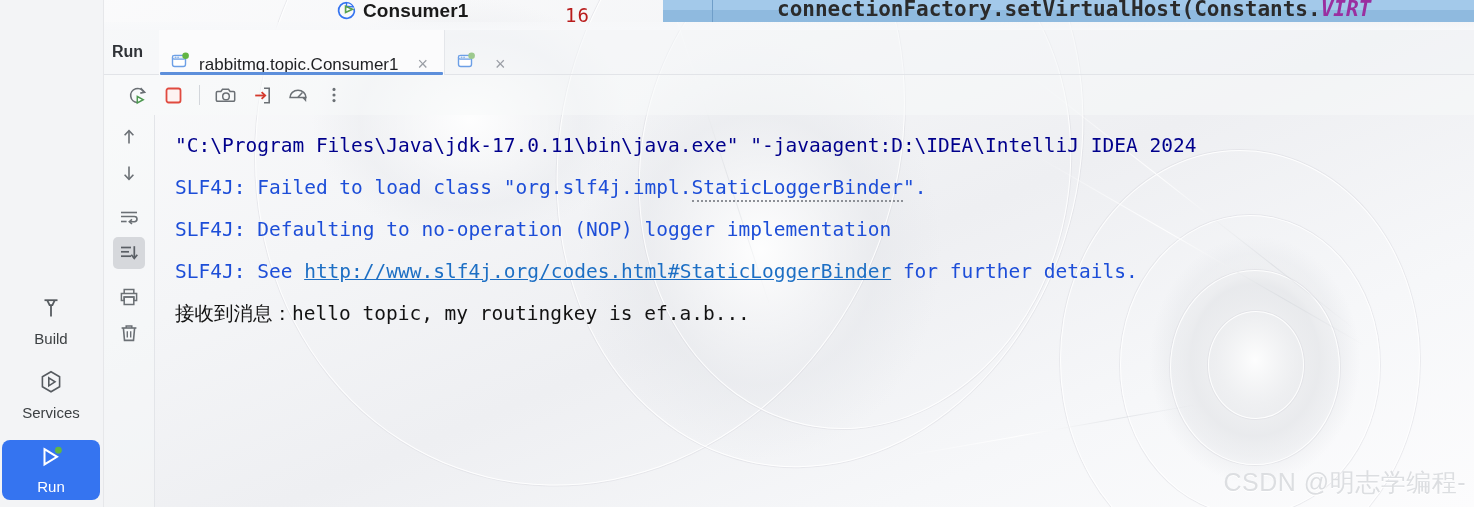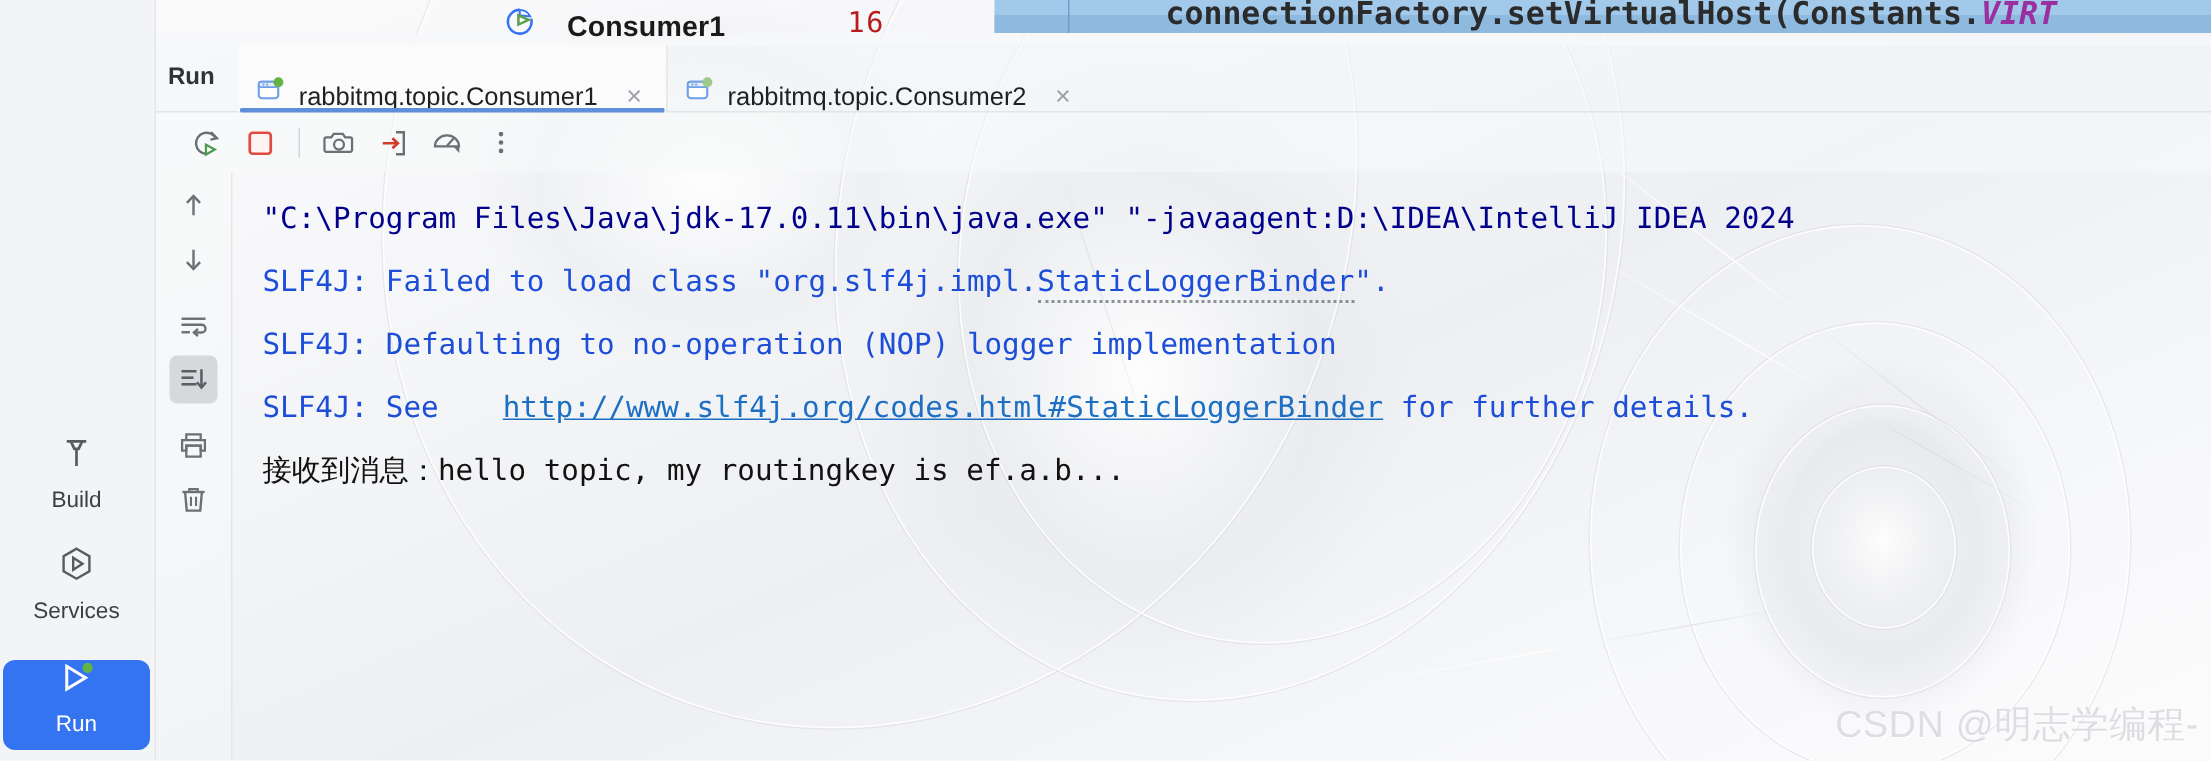--- a/index.html
+++ b/index.html
@@ -109,22 +109,22 @@
     width: 1474px; height: 8px;
     background: linear-gradient(180deg, rgba(247,248,250,0.55), #f7f8fa);
   }
 
   
   .run-header {
     position: absolute;
     left: 330px; top: 0;
     height: 30px;
     display: flex;
-    align-items: flex-end;
-    gap: 21px;
+    align-items: flex-start;
+    gap: 6px;
     padding: 0 6px;
     z-index: 6;
   }
   .run-header .title {
     font-size: 19px;
     font-weight: bold;
     color: #1a1a1a;
     letter-spacing: 0.1px;
     white-space: nowrap;
   }
@@ -250,21 +250,20 @@
     overflow: hidden;
   }
   .line { height: 42px; }
   .c-cmd  { color: #00008c; }
   .c-err  { color: #1d4ed8; }
   .c-out  { color: #121212; }
   .c-link {
     color: #1d6fc4;
     text-decoration: underline;
     cursor: default;
-    margin-left: 31px;
   }
   .c-dotted {
     border-bottom: 2px dotted #8d9096;
     padding-bottom: 1px;
   }
 
   
   .stripe {
     position: absolute;
     left: 0; top: 0;
@@ -274,20 +273,21 @@
     z-index: 5;
   }
   .stripe-btn {
     position: absolute;
     left: 2px;
     width: 98px;
     height: 64px;
     display: flex;
     flex-direction: column;
     align-items: center;
+    justify-content: center;
     gap: 5px;
     border-radius: 8px;
     cursor: default;
   }
   .stripe-btn .sb-label {
     font-size: 15px;
     color: #3c4043;
   }
   .stripe-btn.selected { background: #3574f0; }
   .stripe-btn.selected .sb-label { color: #ffffff; }
@@ -372,21 +372,20 @@
       <div class="tab">
         <span>
           <svg width="19" height="19" viewBox="0 0 19 19">
             <rect x="1.5" y="3.5" width="13" height="11" rx="2.2" fill="#ffffff" stroke="#6c9fe6" stroke-width="1.4"></rect>
             <rect x="1.5" y="3.5" width="13" height="3.6" rx="1.6" fill="#e8eff9" stroke="#6c9fe6" stroke-width="1.2"></rect>
             <circle cx="4.6" cy="5.4" r="0.85" fill="#8fb5e8"></circle>
             <circle cx="7.1" cy="5.4" r="0.85" fill="#8fb5e8"></circle>
             <circle cx="14.6" cy="3.8" r="3.3" fill="#9dc98e"></circle>
           </svg>
         </span>
-        <span class="tab-title">rabbitmq.topic.Consumer2</span>
         <span class="tab-close">×</span>
       </div>
     </div>
 
     <div class="console-toolbar">
       <div class="tb-btn">
         <svg width="21" height="21" viewBox="0 0 21 21">
           <path d="M17 7.5 A 7 7 0 1 0 10.5 17.5" fill="none" stroke="#6b7075" stroke-width="1.6"></path>
           <path d="M13.6 3.1 L 17.6 7.2 L 13.3 8.1" fill="none" stroke="#6b7075" stroke-width="1.6"></path>
           <path d="M10.3 11.5 L 16.2 14.7 L 10.3 18 Z" fill="#ffffff" stroke="#4e9a51" stroke-width="1.5"></path>

